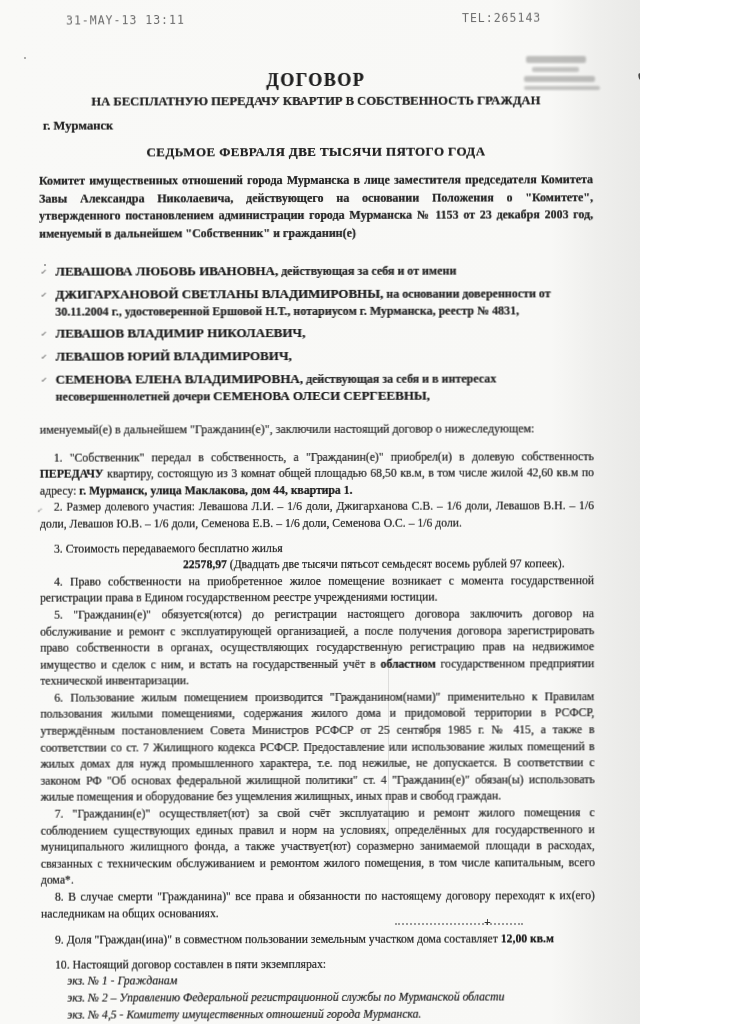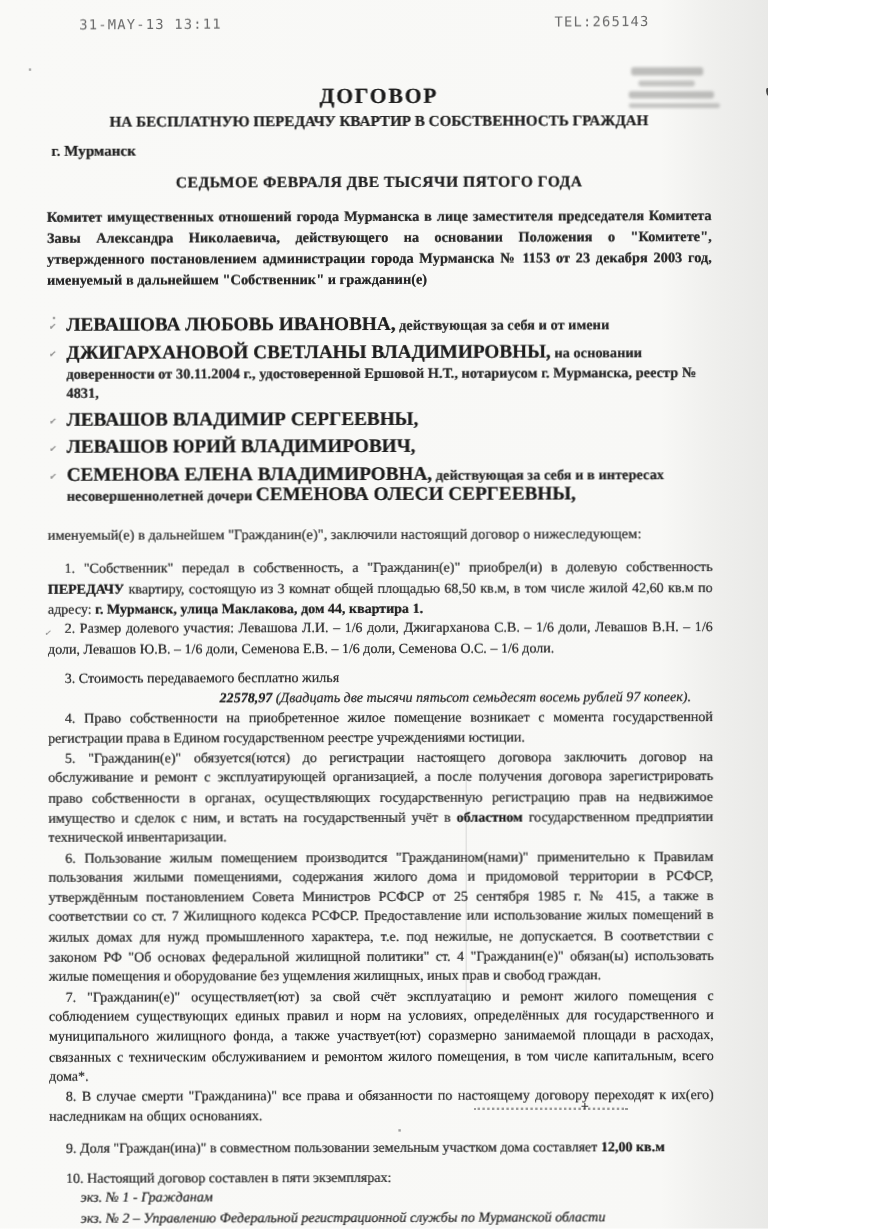--- a/index.html
+++ b/index.html
@@ -25,28 +25,28 @@
   .doc{position:absolute;left:40px;right:46px;top:70px;transform:rotate(-0.15deg);
     filter:blur(0.28px);}
   .doc *{text-shadow:0 0 .55px rgba(20,20,20,.75);}
   .t-title{text-align:center;font-weight:bold;font-size:18px;letter-spacing:1.5px;color:#1c1c1c;}
   .t-sub{text-align:center;font-weight:bold;font-size:12.6px;margin-top:3px;color:#242424;}
   .city{font-weight:bold;font-size:12.6px;margin-top:9px;margin-left:4px;}
   .t-date{text-align:center;font-weight:bold;font-size:13px;margin-top:11px;letter-spacing:.4px;}
   .intro{margin-top:12px;font-size:12px;line-height:17.5px;text-align:justify;font-weight:600;color:#262626;}
   .parties{margin-top:21px;padding-left:16px;font-size:12px;line-height:16.8px;}
   .party{position:relative;margin-bottom:6px;font-weight:600;color:#2a2a2a;}
-  .party .pname{font-weight:bold;font-size:16px;color:#1d1d1d;}
+  .party .pname{font-weight:bold;font-size:13px;color:#1d1d1d;}
   .tick{position:absolute;left:-15px;top:1px;font-size:8px;color:#555;opacity:.6;
     transform:rotate(14deg) scaleX(.8);}
   .pfooter{margin-top:17px;font-size:12px;color:#333;}
   .clauses{margin-top:13px;font-size:11.7px;line-height:16.6px;color:#2e2e2e;}
   .clause{margin:0;text-indent:14px;text-align:justify;position:relative;}
   .sp8{margin-top:8px;} .sp10{margin-top:10px;}
-  .amount-line{margin-left:143px;text-indent:0;font-style:italic;}
+  .amount-line{margin-left:143px;text-indent:0;}
   b.ink{color:#1d1d1d;}
   .copies{margin-left:26px;width:505px;}
   .copies .cline{text-indent:0;text-align:left;font-style:italic;}
   .copies .cline.wide{word-spacing:5px;text-align:justify;width:470px;}
   
   .fold-line{position:absolute;left:388px;top:638px;width:1px;height:196px;
     background:rgba(60,60,60,.14);filter:blur(.4px);}
   .edge-line{position:absolute;left:688px;top:912px;width:2px;height:104px;
     background:#3c3c3c;opacity:.75;filter:blur(.4px);}
   .faint-edge{position:absolute;left:725px;top:290px;width:1px;height:570px;
@@ -100,21 +100,21 @@
       <div class="party">
         <span class="tick">✓</span>
         <span class="pname">ЛЕВАШОВА ЛЮБОВЬ ИВАНОВНА,</span><span> действующая за себя и от имени</span>
       </div>
       <div class="party">
         <span class="tick">✓</span>
         <span class="pname">ДЖИГАРХАНОВОЙ СВЕТЛАНЫ ВЛАДИМИРОВНЫ,</span><span> на основании доверенности от 30.11.2004 г., удостоверенной Ершовой Н.Т., нотариусом г. Мурманска, реестр № 4831,</span>
       </div>
       <div class="party">
         <span class="tick">✓</span>
-        <span class="pname">ЛЕВАШОВ ВЛАДИМИР СЕРГЕЕВНЫ,</span><span></span>
+        <span class="pname">ЛЕВАШОВ ВЛАДИМИР НИКОЛАЕВИЧ,</span><span></span>
       </div>
       <div class="party">
         <span class="tick">✓</span>
         <span class="pname">ЛЕВАШОВ ЮРИЙ ВЛАДИМИРОВИЧ,</span><span></span>
       </div>
       <div class="party">
         <span class="tick">✓</span>
         <span class="pname">СЕМЕНОВА ЕЛЕНА ВЛАДИМИРОВНА,</span><span> действующая за себя и в интересах  несовершеннолетней дочери </span><span class="pname">СЕМЕНОВА ОЛЕСИ СЕРГЕЕВНЫ,</span>
       </div>
     </div>

